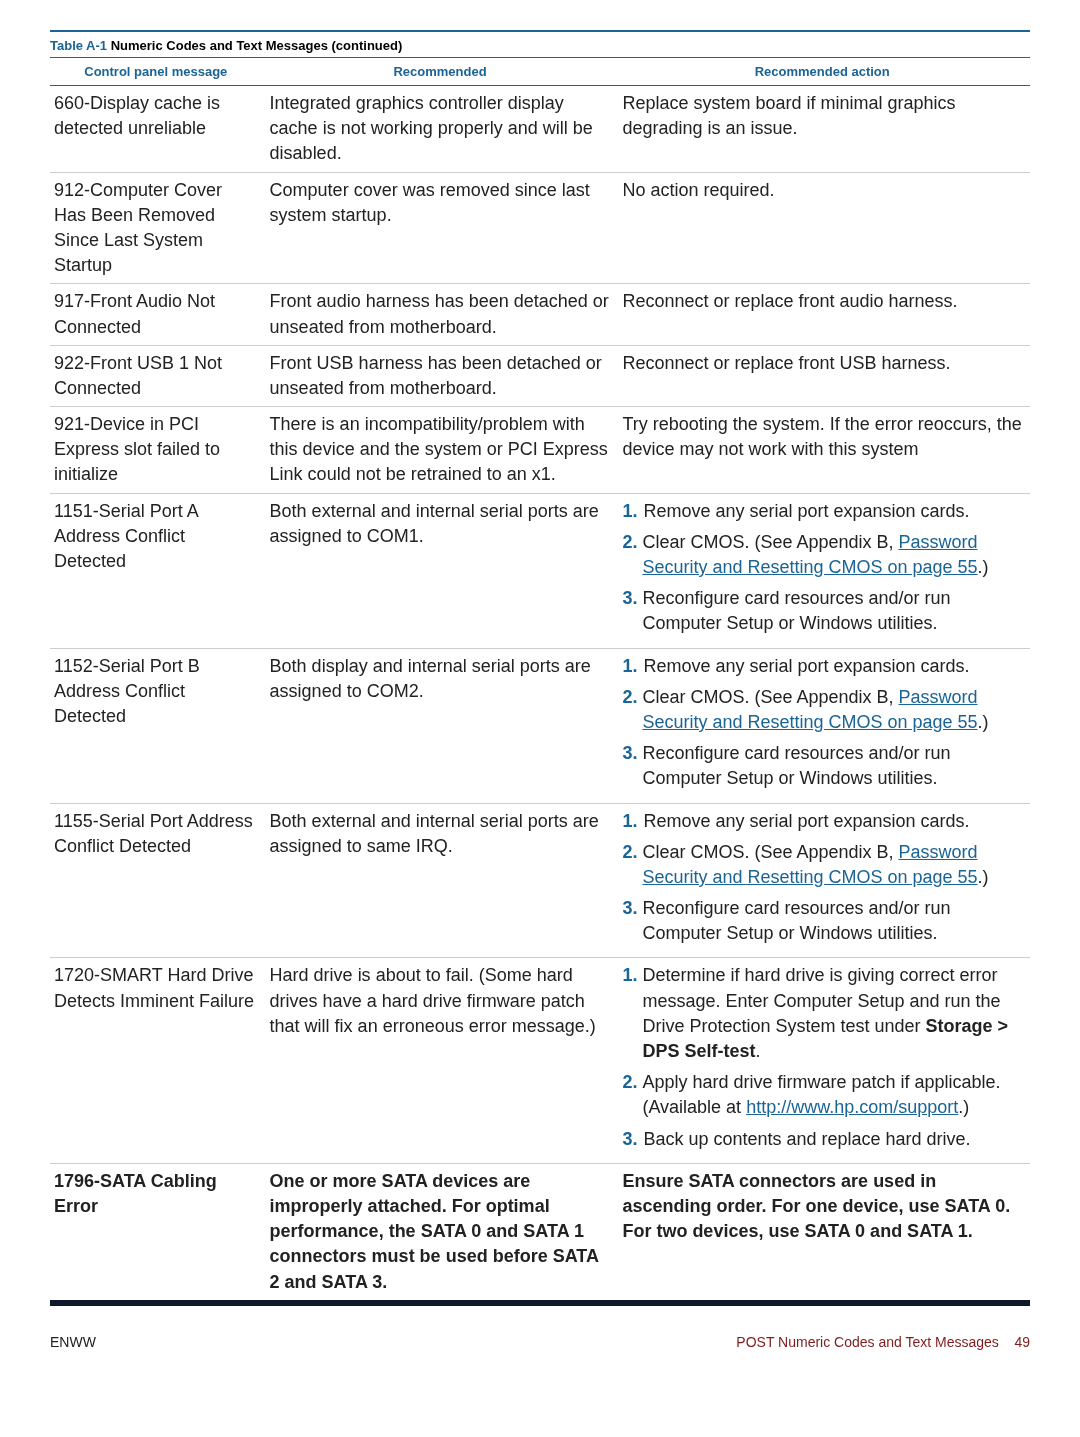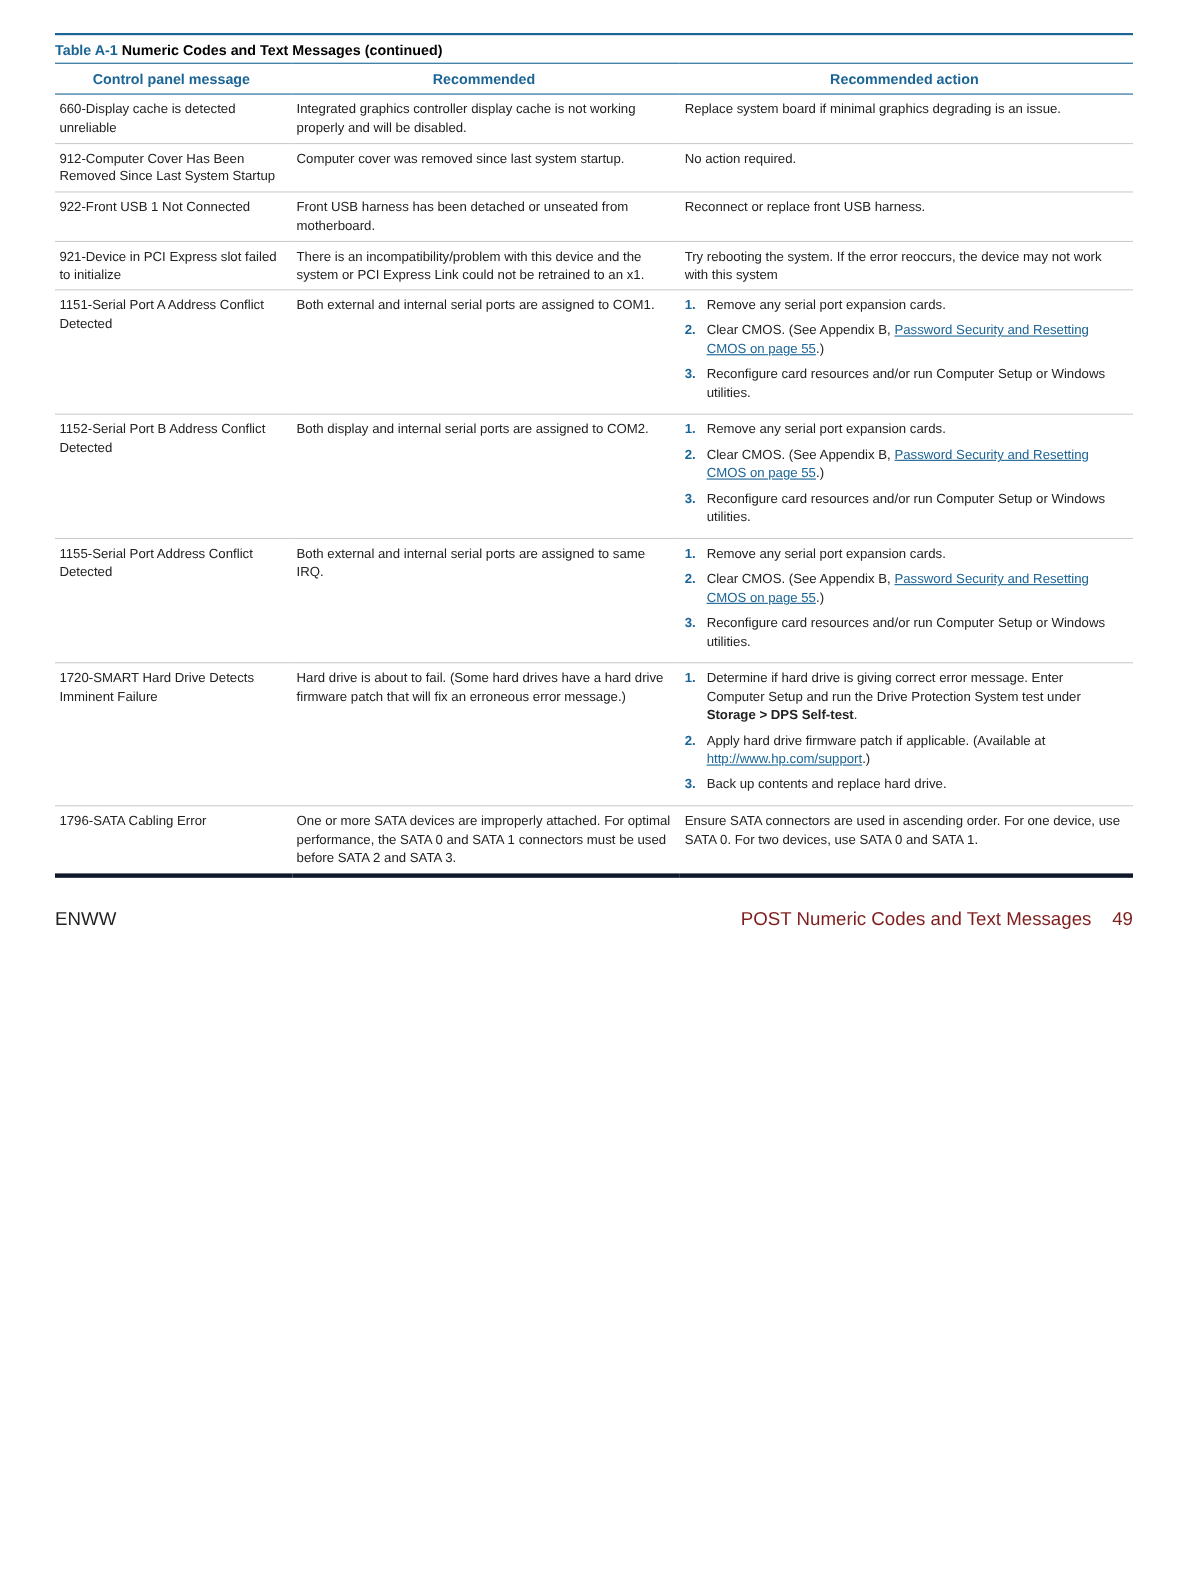--- a/index.html
+++ b/index.html
@@ -33,26 +33,27 @@
       font-weight: bold;
       font-size: 13px;
       text-align: center;
       padding: 6px 8px 6px 4px;
       border-bottom: 1px solid #1a6496;
       vertical-align: bottom;
     }
     tbody tr td {
       padding: 5px 8px 5px 4px;
       vertical-align: top;
-      font-size: 12px;
+      font-size: 18px;
       line-height: 1.4;
       border-bottom: 1px solid #ccc;
     }
     tbody tr:last-child td {
-      border-bottom: 4px solid #0f172a;
+      border-bottom: 6px solid #0f172a;
+      font-weight: bold;
     }
     .col-control { width: 22%; }
     .col-desc { width: 36%; }
     .col-action { width: 42%; }
     .link-blue {
       color: #1a6496;
       text-decoration: underline;
     }
     ol.action-list {
       padding-left: 0;
@@ -65,21 +66,21 @@
     }
     ol.action-list li .num {
       color: #1a6496;
       font-weight: bold;
       min-width: 14px;
     }
     .footer {
       display: flex;
       justify-content: space-between;
       margin-top: 28px;
-      font-size: 17px;
+      font-size: 14px;
     }
     .footer-left { color: #222; }
     .footer-right { color: #7f1d1d; }
   </style>
 </head>
 <body>
 
 <div class="table-title">
   <span class="label">Table A-1</span><span>  Numeric Codes and Text Messages (continued)</span>
 </div>
@@ -97,20 +98,25 @@
         <td class="col-control">660-Display cache is detected unreliable</td>
         <td class="col-desc">Integrated graphics controller display cache is not working properly and will be disabled.</td>
         <td class="col-action">Replace system board if minimal graphics degrading is an issue.</td>
       </tr>
       <tr>
         <td class="col-control">912-Computer Cover Has Been Removed Since Last System Startup</td>
         <td class="col-desc">Computer cover was removed since last system startup.</td>
         <td class="col-action">No action required.</td>
       </tr>
       <tr>
+        <td class="col-control">917-Front Audio Not Connected</td>
+        <td class="col-desc">Front audio harness has been detached or unseated from motherboard.</td>
+        <td class="col-action">Reconnect or replace front audio harness.</td>
+      </tr>
+      <tr>
         <td class="col-control">922-Front USB 1 Not Connected</td>
         <td class="col-desc">Front USB harness has been detached or unseated from motherboard.</td>
         <td class="col-action">Reconnect or replace front USB harness.</td>
       </tr>
       <tr>
         <td class="col-control">921-Device in PCI Express slot failed to initialize</td>
         <td class="col-desc">There is an incompatibility/problem with this device and the system or PCI Express Link could not be retrained to an x1.</td>
         <td class="col-action">Try rebooting the system. If the error reoccurs, the device may not work with this system</td>
       </tr>
       <tr>

